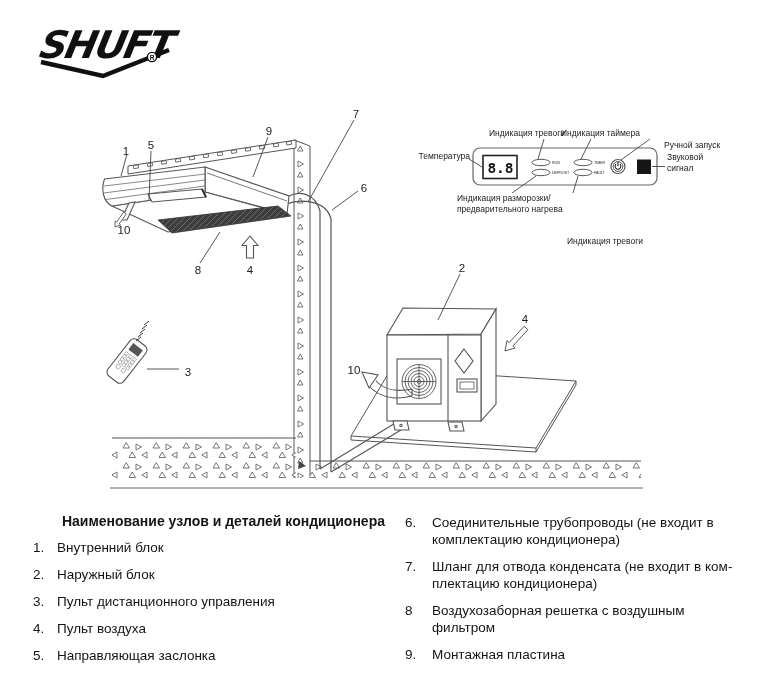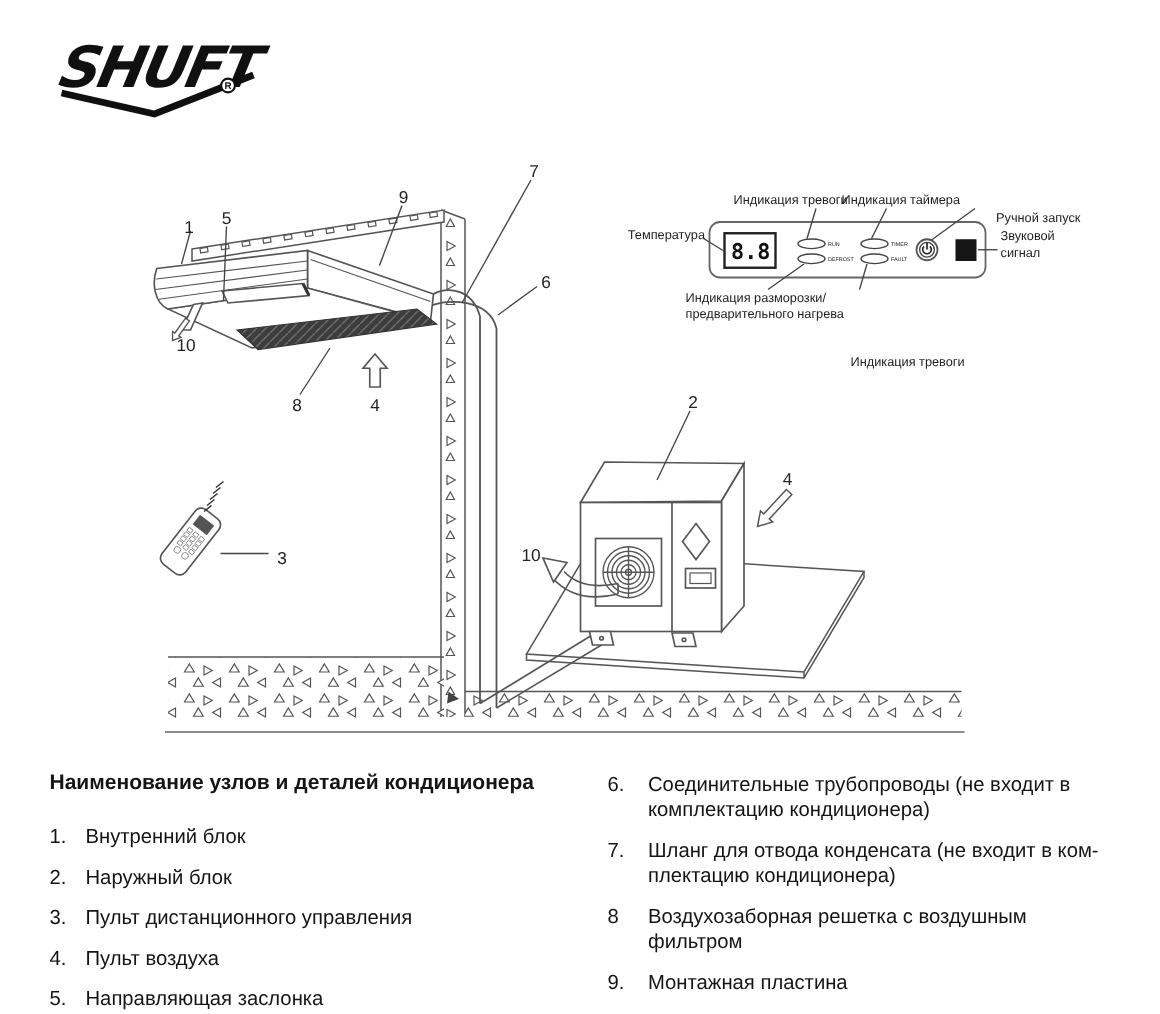--- a/index.html
+++ b/index.html
@@ -16,21 +16,21 @@
   .temp-label { right:303px; top:151px; text-align:center; }
   .run-label { left:489px; top:128px; }
   .timer-label { left:561px; top:128px; }
   .manual-label { left:628px; top:140px;margin-left:36px; }
   .buzzer-label { left:667px; top:152px; }
   .defrost-label { left:457px; top:193px; }
   .fault-label { left:567px; top:193px;margin-top:43px; }
   .legend-col { position:absolute; color:#151515; }
   .legend-left { left:33px; top:513px; width:352px; }
   .legend-right { left:405px; top:514px; width:330px; }
-  .legend-heading { font-weight:bold; font-size:14px; margin:0 0 20px 0; letter-spacing:0; }
+  .legend-heading { font-weight:bold; font-size:14px; margin:0 0 10px 0; letter-spacing:0;text-align:right; }
   .legend-row { display:flex; font-size:13.5px; line-height:17px; margin-bottom:10px; }
   .legend-row .num { flex:0 0 24px; }
   .legend-right .legend-row .num { flex:0 0 27px; }
   .legend-row .txt { flex:1; }
 </style>
 </head>
 <body>
 
 <svg class="canvas" width="773" height="676" viewBox="0 0 773 676">
   <defs>

